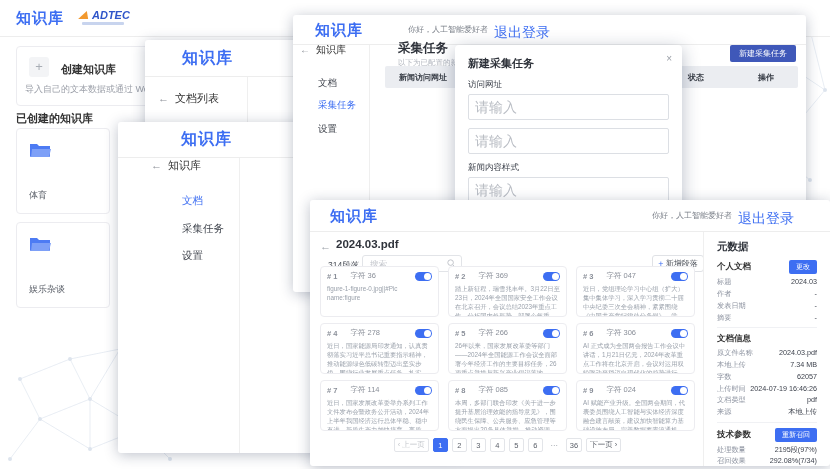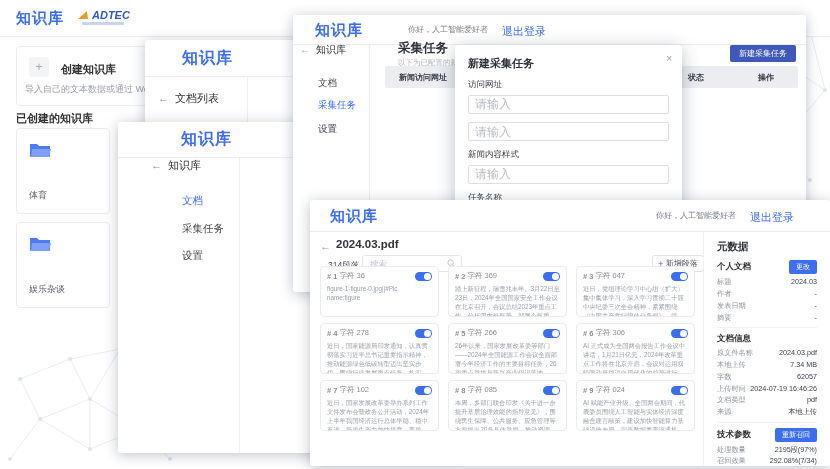--- a/index.html
+++ b/index.html
@@ -48,21 +48,21 @@
   .win-b .back-row{position:absolute;left:33px;top:36px;font-size:11px;color:#333;white-space:nowrap;}
   .menu-item{font-size:10.5px;color:#40454e;cursor:default;white-space:nowrap;}
   .menu-item.active{color:#3D6EF2;}
   .win-b .menu-item{position:absolute;left:64px;}
 
   
   .win-c{left:293px;top:15px;width:513px;height:277px;z-index:4;}
   .win-c .win-header{height:30px;}
   .win-c .brand{position:absolute;left:22px;top:6px;font-size:15px;}
   .greet{font-size:8px;color:#7c818a;white-space:nowrap;}
-  .logout{font-size:11px;color:#3D6EF2;margin-left:14px;white-space:nowrap;cursor:pointer;}
+  .logout{font-size:14px;color:#3D6EF2;margin-left:6px;white-space:nowrap;cursor:pointer;}
   .win-c .user-area{position:absolute;left:115px;top:9px;display:flex;}
   .win-c .side{position:absolute;left:0;top:30px;bottom:0;width:77px;border-right:1px solid #efefef;}
   .win-c .back-row{position:absolute;left:7px;top:28px;font-size:10px;color:#333;white-space:nowrap;}
   .win-c .mi1{position:absolute;left:25px;top:62px;}
   .win-c .mi2{position:absolute;left:25px;top:84px;}
   .win-c .mi3{position:absolute;left:25px;top:108px;}
   .win-c .menu-item{font-size:9.5px;}
   .tasks-title{position:absolute;left:105px;top:25px;font-size:12.5px;font-weight:bold;color:#2f333b;}
   .tasks-sub{position:absolute;left:105px;top:43px;font-size:7.5px;color:#b3b7bf;}
   .btn-navy{position:absolute;right:10px;top:30px;background:#3F58B9;color:#fff;font-size:8px;padding:3px 9px;border-radius:2px;border:none;cursor:pointer;}
@@ -71,21 +71,21 @@
   .th-url{left:14px;}
   .th-status{left:303px;font-family:Liberation Mono, monospace;}
   .th-op{right:24px;}
 
   
   .modal{position:absolute;left:455px;top:45px;width:227px;height:218px;background:#fff;border-radius:4px;z-index:5;box-shadow:0 4px 18px rgba(20,35,70,.30);padding:11px 13px;}
   .modal-title{font-size:11px;font-weight:bold;color:#2f333b;}
   .modal-close{position:absolute;right:10px;top:8px;font-size:10px;color:#9ba0a8;cursor:pointer;}
   .field{margin-top:8px;}
   .f-label{font-size:8.5px;color:#3c414b;margin-bottom:3px;}
-  .f-input{width:100%;height:19px;border:1px solid #dcdfe4;border-radius:2px;font-size:12px;padding:0 6px;color:#555;outline:none;}
+  .f-input{width:100%;height:26px;border:1px solid #dcdfe4;border-radius:2px;font-size:14px;padding:0 6px;color:#555;outline:none;}
   .f-input::placeholder{color:#b9bdc4;}
   .sched-label{font-size:8.5px;color:#3c414b;margin-top:9px;}
   .radio-row{display:flex;align-items:center;margin-top:6px;}
   .radio{width:9px;height:9px;border-radius:50%;margin-right:4px;flex:0 0 auto;}
   .radio.sel{background:#3D6EF2;border:1px solid #3D6EF2;position:relative;}
   .radio.sel::after{content:"";position:absolute;left:2.5px;top:2.5px;width:3px;height:3px;border-radius:50%;background:#fff;}
   .radio.un{background:#fff;border:1px solid #c8ccd3;}
   .radio-label{font-size:8px;color:#3c414b;margin-right:9px;white-space:nowrap;}
   .time-box{display:flex;align-items:center;background:#f3f4f6;border:1px solid #e4e6ea;border-radius:2px;height:15px;padding:0 5px;color:#b9bdc4;font-size:7.5px;white-space:nowrap;overflow:hidden;max-width:104px;}
   .time-box svg{margin-right:3px;flex:0 0 auto;}
@@ -102,21 +102,21 @@
   .search-box input{border:none;outline:none;flex:1;font-size:8.5px;color:#555;width:70px;}
   .search-box input::placeholder{color:#c2c5cb;}
   .add-btn{position:absolute;left:342px;top:55px;width:52px;height:17px;border:1px solid #e0e2e6;border-radius:3px;background:#fff;font-size:8px;color:#4a4f58;display:flex;align-items:center;justify-content:center;cursor:pointer;}
   .add-btn .plus{color:#3D6EF2;margin-right:2px;font-size:9px;}
   .v-div{position:absolute;left:393px;top:32px;bottom:0;width:1px;background:#efefef;}
 
   .cards{position:absolute;left:10px;top:66px;width:375px;}
   .pcard{position:absolute;width:119px;height:51px;border:1px solid #ececf0;border-radius:4px;padding:4px 6px;background:#fff;overflow:hidden;}
   .pc-head{display:flex;align-items:center;height:10px;}
   .pc-id{font-size:7.5px;color:#8a8f99;font-weight:bold;}
-  .pc-chars{font-size:7.5px;color:#8a8f99;margin-left:2px;}
+  .pc-chars{font-size:7.5px;color:#8a8f99;margin-left:13px;}
   .toggle{margin-left:auto;width:17px;height:9px;border-radius:5px;background:#3D6EF2;position:relative;cursor:pointer;}
   .toggle::after{content:"";position:absolute;right:1px;top:1px;width:7px;height:7px;border-radius:50%;background:#fff;}
   .pc-text{margin-top:3px;font-size:6.3px;line-height:1.45;color:#9aa1ab;display:-webkit-box;-webkit-line-clamp:4;-webkit-box-orient:vertical;overflow:hidden;}
 
   .pagination{position:absolute;left:10px;top:238px;width:375px;display:flex;justify-content:center;gap:4px;}
   .pg{min-width:15px;height:14px;border:1px solid #e3e5e9;border-radius:2px;font-size:7.5px;color:#5c616a;display:flex;align-items:center;justify-content:center;padding:0 3px;background:#fff;cursor:pointer;}
   .pg.prev{color:#c3c6cb;}
   .pg.active{background:#3D6EF2;border-color:#3D6EF2;color:#fff;}
   .pg.dots{border:none;color:#9ba0a8;}
 
@@ -353,21 +353,21 @@
         <div class="pc-head">
             <span class="pc-id"># 6</span>
             <span class="pc-chars">字符 306</span>
             <span class="toggle"></span>
           </div>
         <div class="pc-text">AI 正式成为全国两会报告工作会议中讲话，1月21日亿元，2024年改革重点工作将在北京开启，会议对运用双轮驱动平稳迈向现代化的趋势进行研判，全面贯彻落实党的二十大、二十届二中全会精神和中央经济工作会议部署，聚焦工业绿色转型…</div>
       </div>
       <div class="pcard" style="left:0;top:114px;">
         <div class="pc-head">
             <span class="pc-id"># 7</span>
-            <span class="pc-chars">字符 102</span>
+            <span class="pc-chars">字符 114</span>
             <span class="toggle"></span>
           </div>
         <div class="pc-text">近日，国家发展改革委举办系列工作文件发布会暨政务公开活动，2024年上半年我国经济运行总体平稳、稳中有进，新质生产力加快培育，高质量发展扎实推进，主要预期目标有望顺利实现，四季度经济工作即将展开…</div>
       </div>
       <div class="pcard" style="left:128px;top:114px;">
         <div class="pc-head">
             <span class="pc-id"># 8</span>
             <span class="pc-chars">字符 085</span>
             <span class="toggle"></span>
           </div>
@@ -376,20 +376,32 @@
       <div class="pcard" style="left:256px;top:114px;">
         <div class="pc-head">
             <span class="pc-id"># 9</span>
             <span class="pc-chars">字符 024</span>
             <span class="toggle"></span>
           </div>
         <div class="pc-text">AI 赋能产业升级。全国两会期间，代表委员围绕人工智能与实体经济深度融合建言献策，建议加快智能算力基础设施布局，完善数据要素流通机制，培育开放协同创新生态，更好以智能化赋能新型工业化…</div>
       </div>
     </div>
 
+    <div class="pagination">
+      <span class="pg prev">‹ 上一页</span>
+      <span class="pg active">1</span>
+      <span class="pg">2</span>
+      <span class="pg">3</span>
+      <span class="pg">4</span>
+      <span class="pg">5</span>
+      <span class="pg">6</span>
+      <span class="pg dots">···</span>
+      <span class="pg">36</span>
+      <span class="pg">下一页 ›</span>
+    </div>
 
     <div class="meta">
       <div class="meta-h">元数据</div>
 
       <div class="group-head">
         <span class="g">个人文档</span>
         <button class="btn-blue">更改</button>
       </div>
       <div class="meta-row">
           <span class="l">标题</span>

